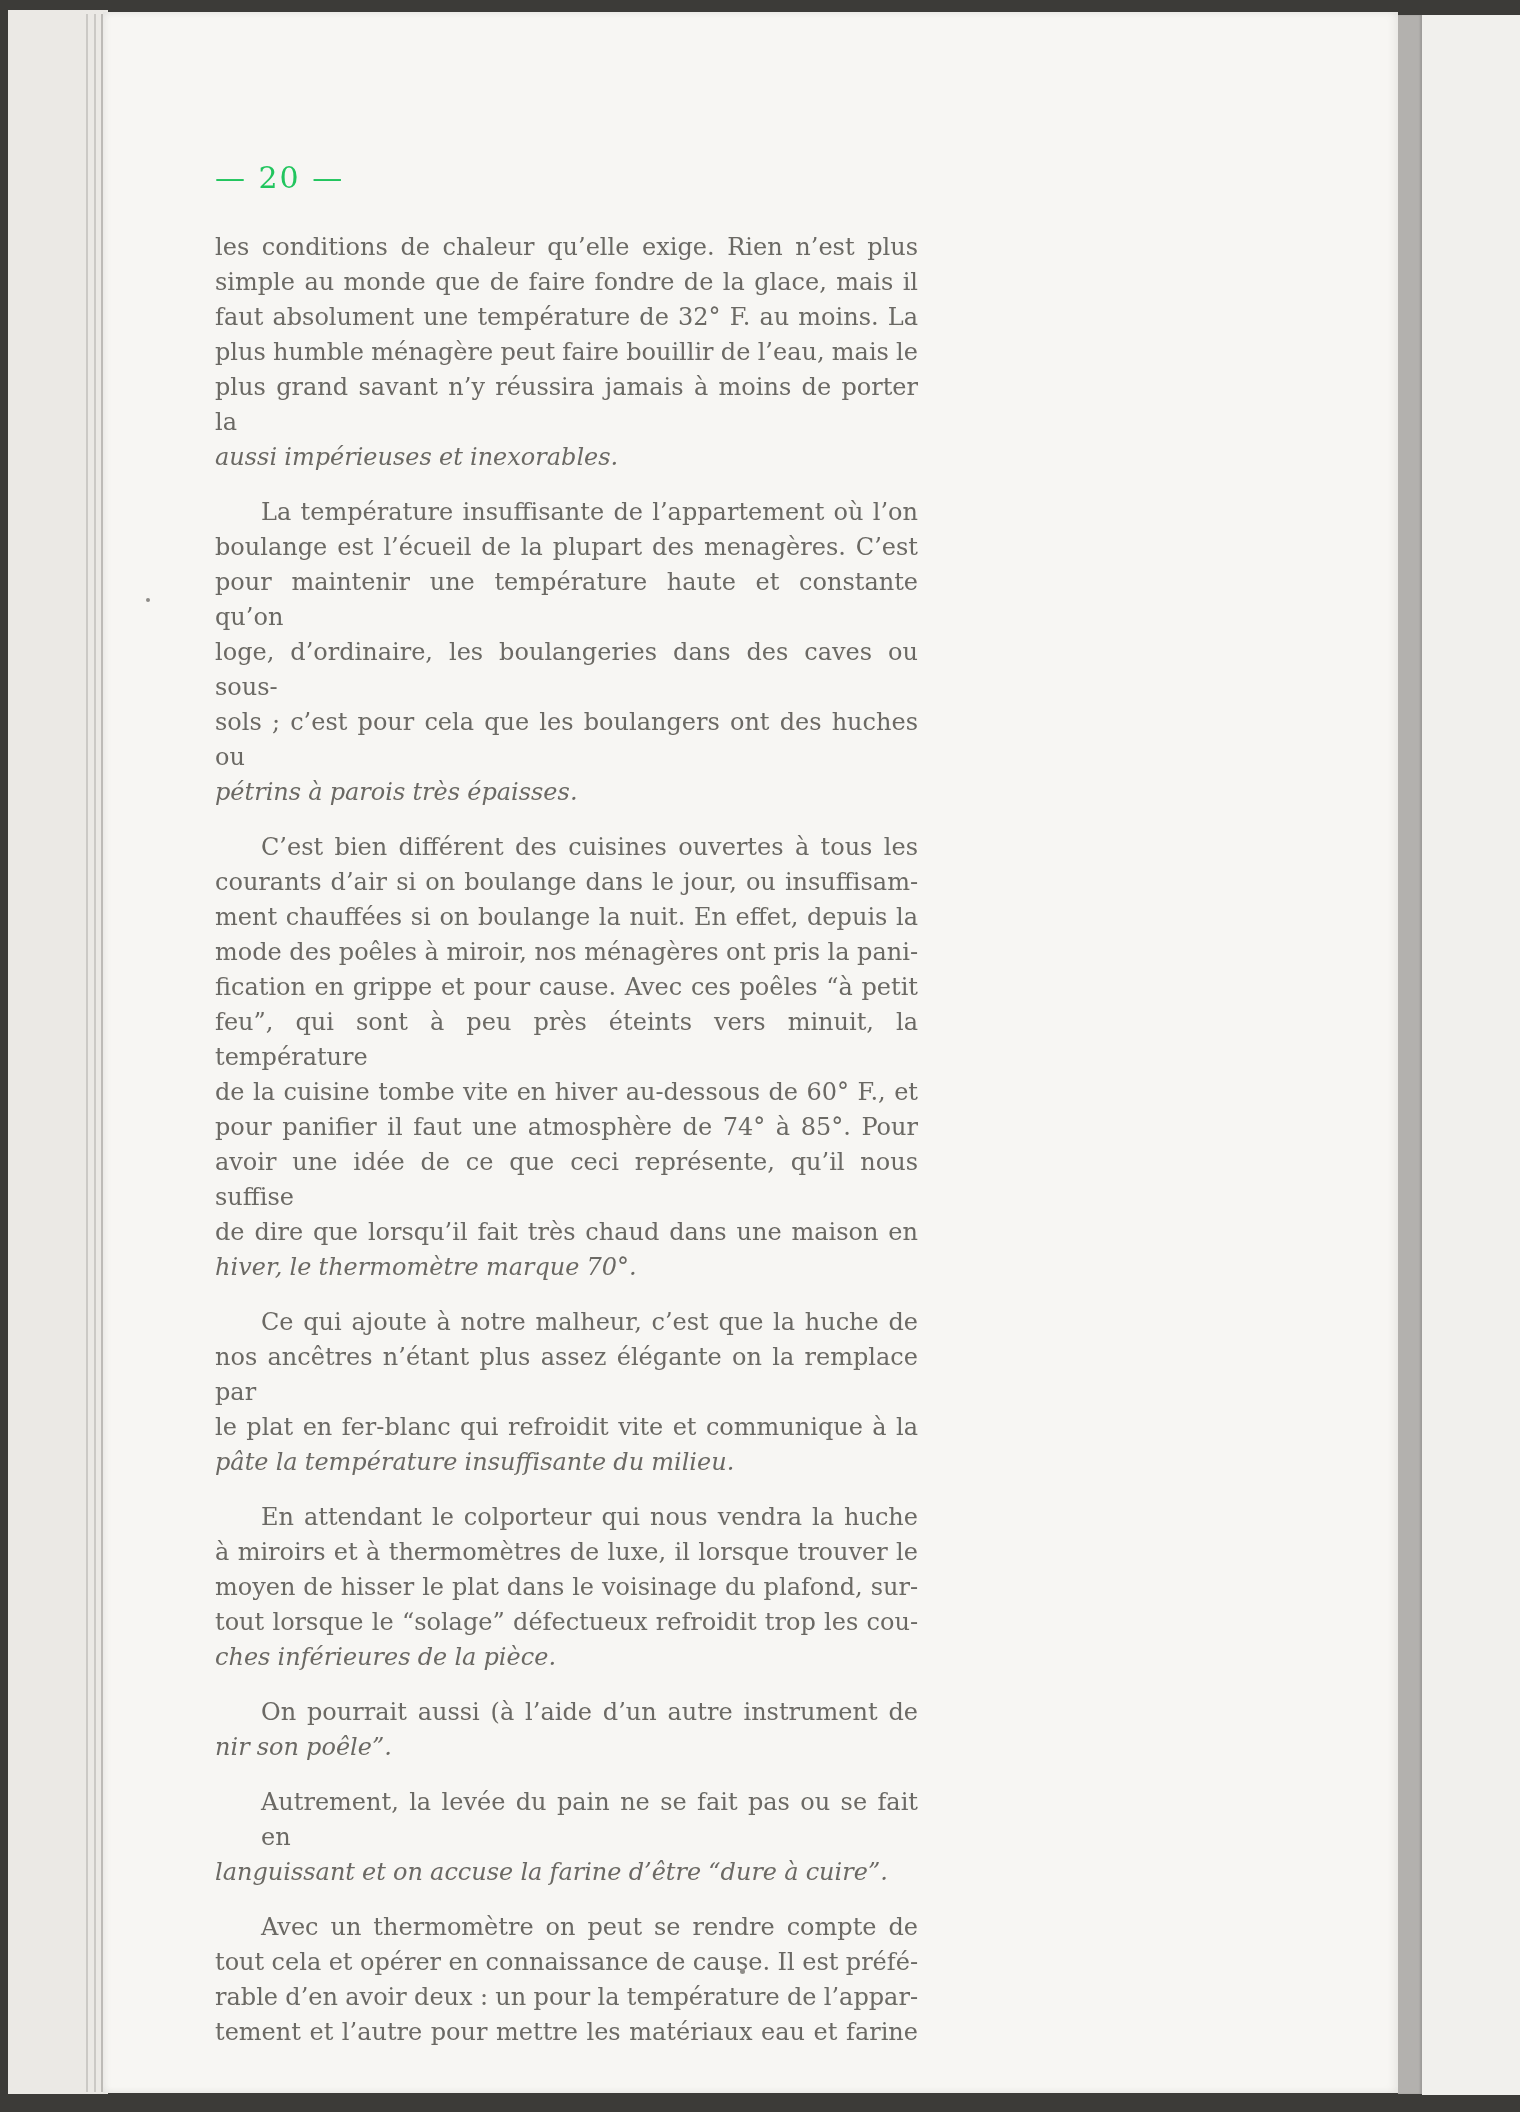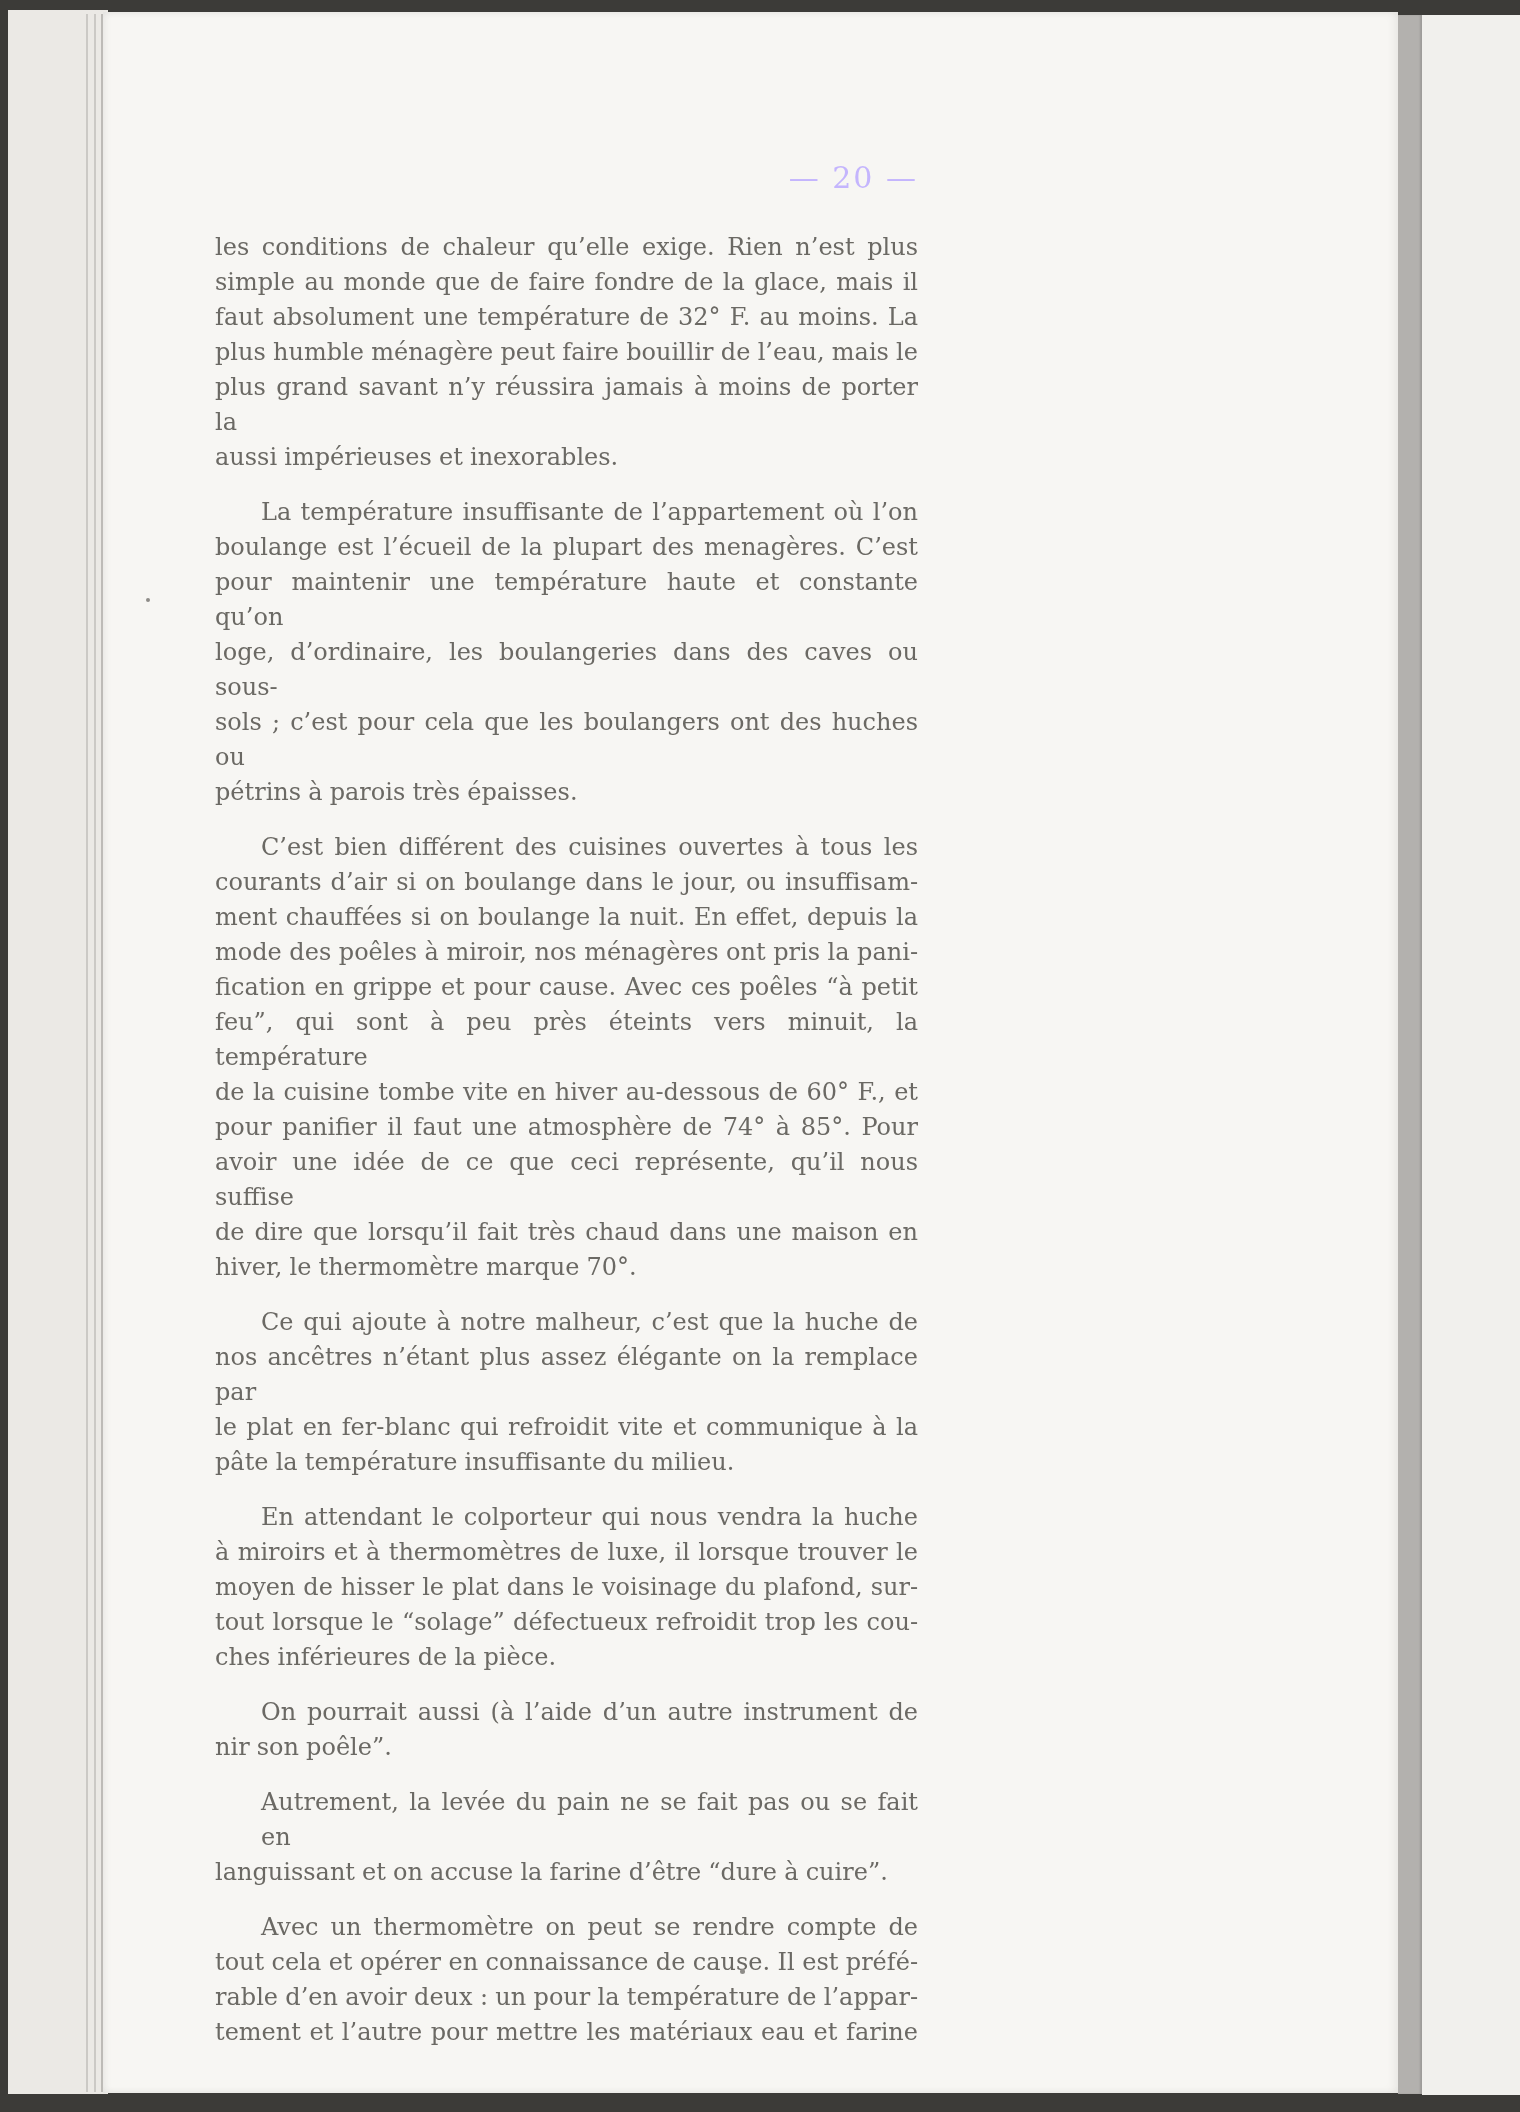--- a/index.html
+++ b/index.html
@@ -48,24 +48,24 @@
   .main-page {
     position: absolute;
     left: 103px; right: 122px; top: 12px; bottom: 19px;
     background: #f7f6f3;
     box-shadow: inset 3px 0 6px rgba(0,0,0,0.05), inset -4px 0 8px rgba(0,0,0,0.06);
   }
 
   .page-number {
     position: absolute;
     left: 215px; width: 703px; top: 160px;
-    text-align: right;
+    text-align: left;
     font-size: 30px;
     letter-spacing: 2px;
-    color: #c4b5fd;
+    color: #22c55e;
   }
 
   .text-column {
     position: absolute;
     left: 215px; top: 230px;
     width: 703px;
     font-size: 24px;
     line-height: 35px;
     color: #6b6964;
     word-spacing: -0.5px;
@@ -73,20 +73,21 @@
   .paragraph { margin: 0; }
   .paragraph + .paragraph { margin-top: 20px; }
   .line {
     text-align: justify;
     text-align-last: justify;
     white-space: normal;
   }
   .line.last {
     text-align: left;
     text-align-last: left;
+    font-style: italic;
   }
   .paragraph.indent .line:first-child {
     padding-left: 46px;
     margin-top: 14px;
   }
 
   .speck {
     position: absolute;
     background: #8e8c88;
     border-radius: 50%;

